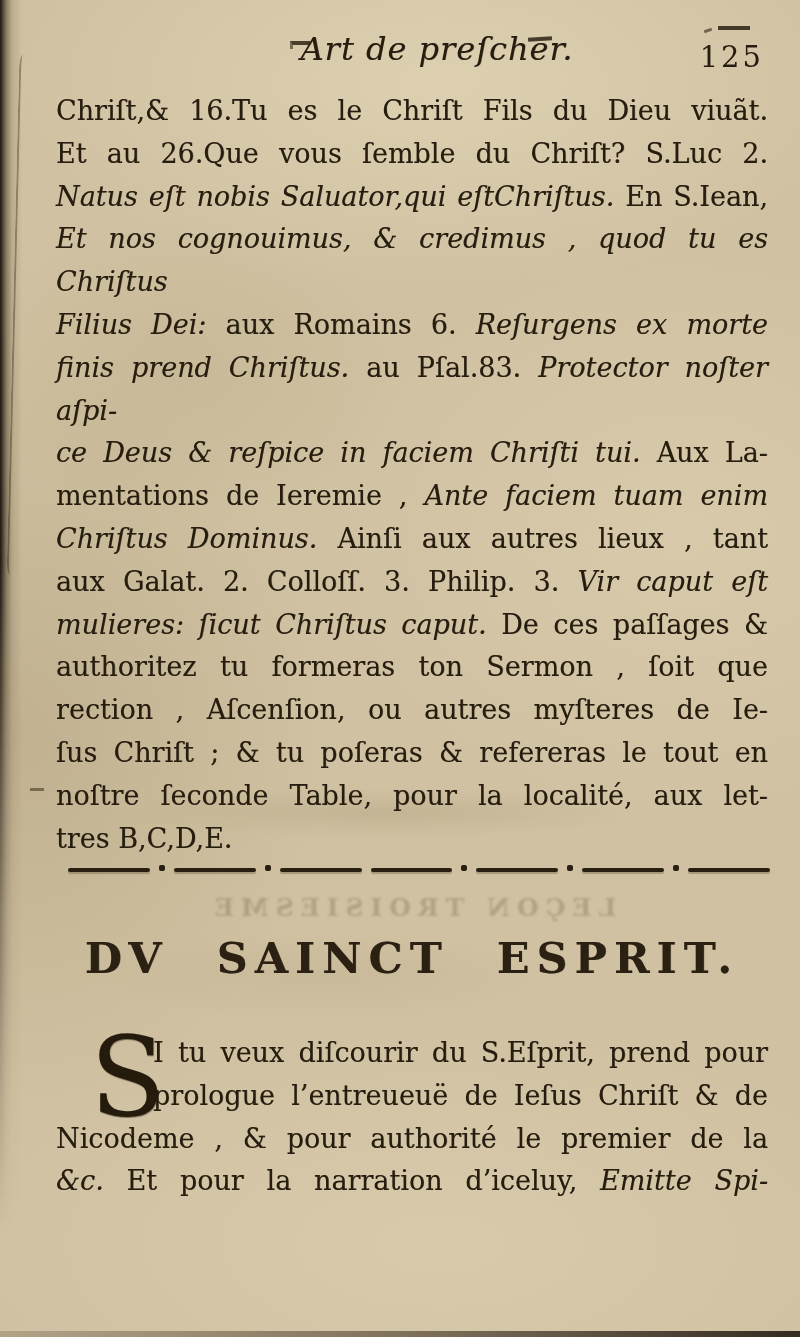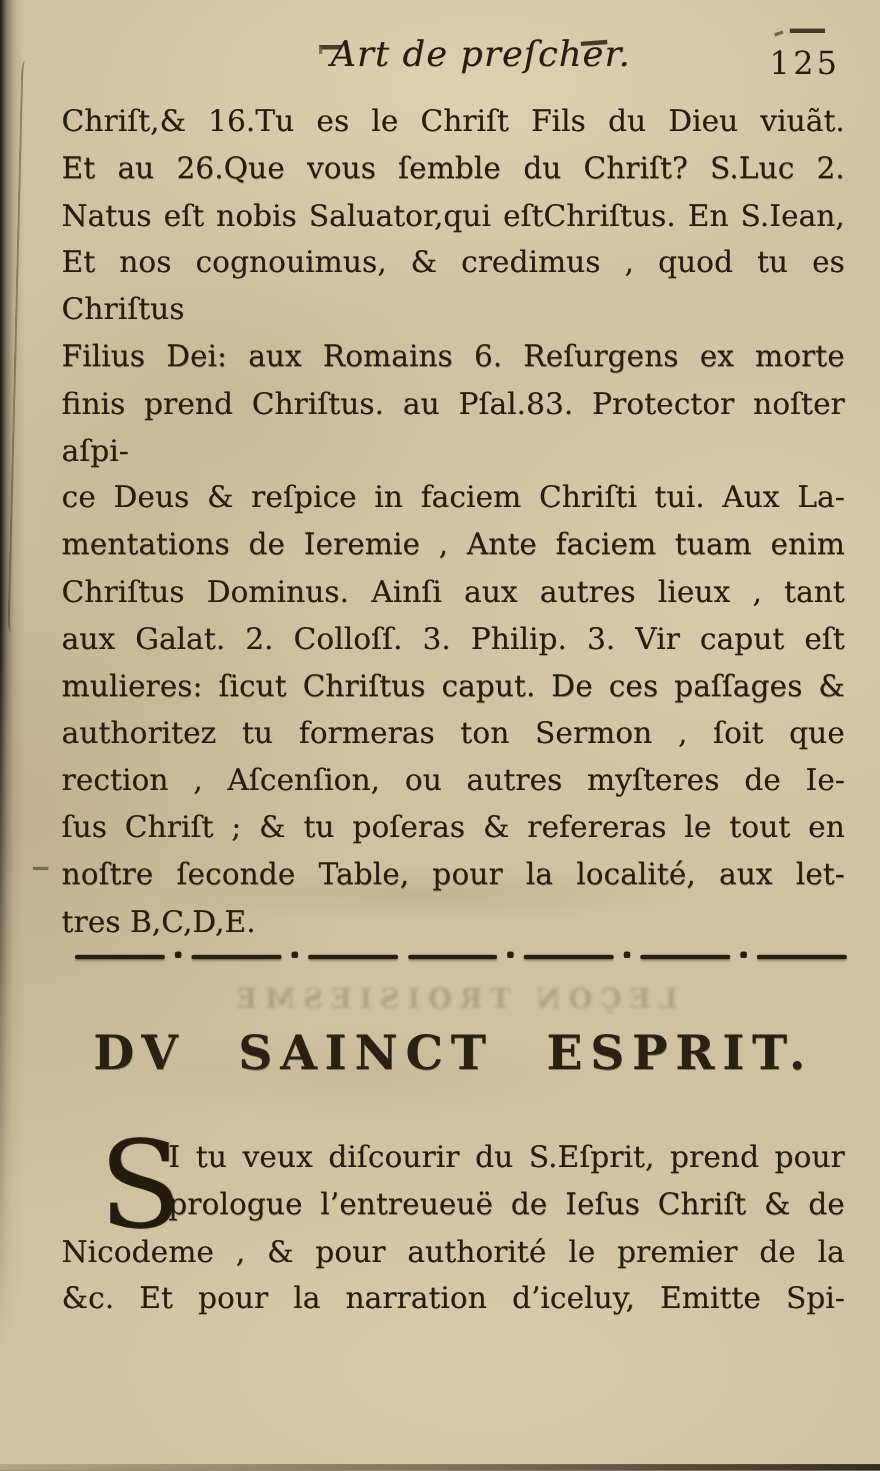--- a/index.html
+++ b/index.html
@@ -56,21 +56,21 @@
   .mark-folio-tick { right:56px; top:-1px; width:8px; height:3px; transform:rotate(-20deg); opacity:.7; }
 
   
   .para1 {
     position:absolute; top:90px; left:56px; width:712px;
     font-size:27px; line-height:42.8px;
     text-shadow:0.35px 0.35px 0.5px rgba(35,25,12,0.42);
   }
   .line { text-align:justify; text-align-last:justify; }
   .line.align-left { text-align-last:left; }
-  .it { }
+  .it { font-style:italic; }
 
   
   .divider { position:absolute; top:866px; left:68px; width:702px; height:8px;
     display:flex; align-items:center; gap:9px; }
   .divider .dash { flex:1 1 auto; height:4.5px; background:#281f10; border-radius:2px;
     box-shadow:0 2px 1px rgba(90,75,50,0.35); }
   .divider .dot { flex:0 0 auto; width:6px; height:6px; background:#281f10; border-radius:2px;
     transform:translateY(-2px); }
 
   

